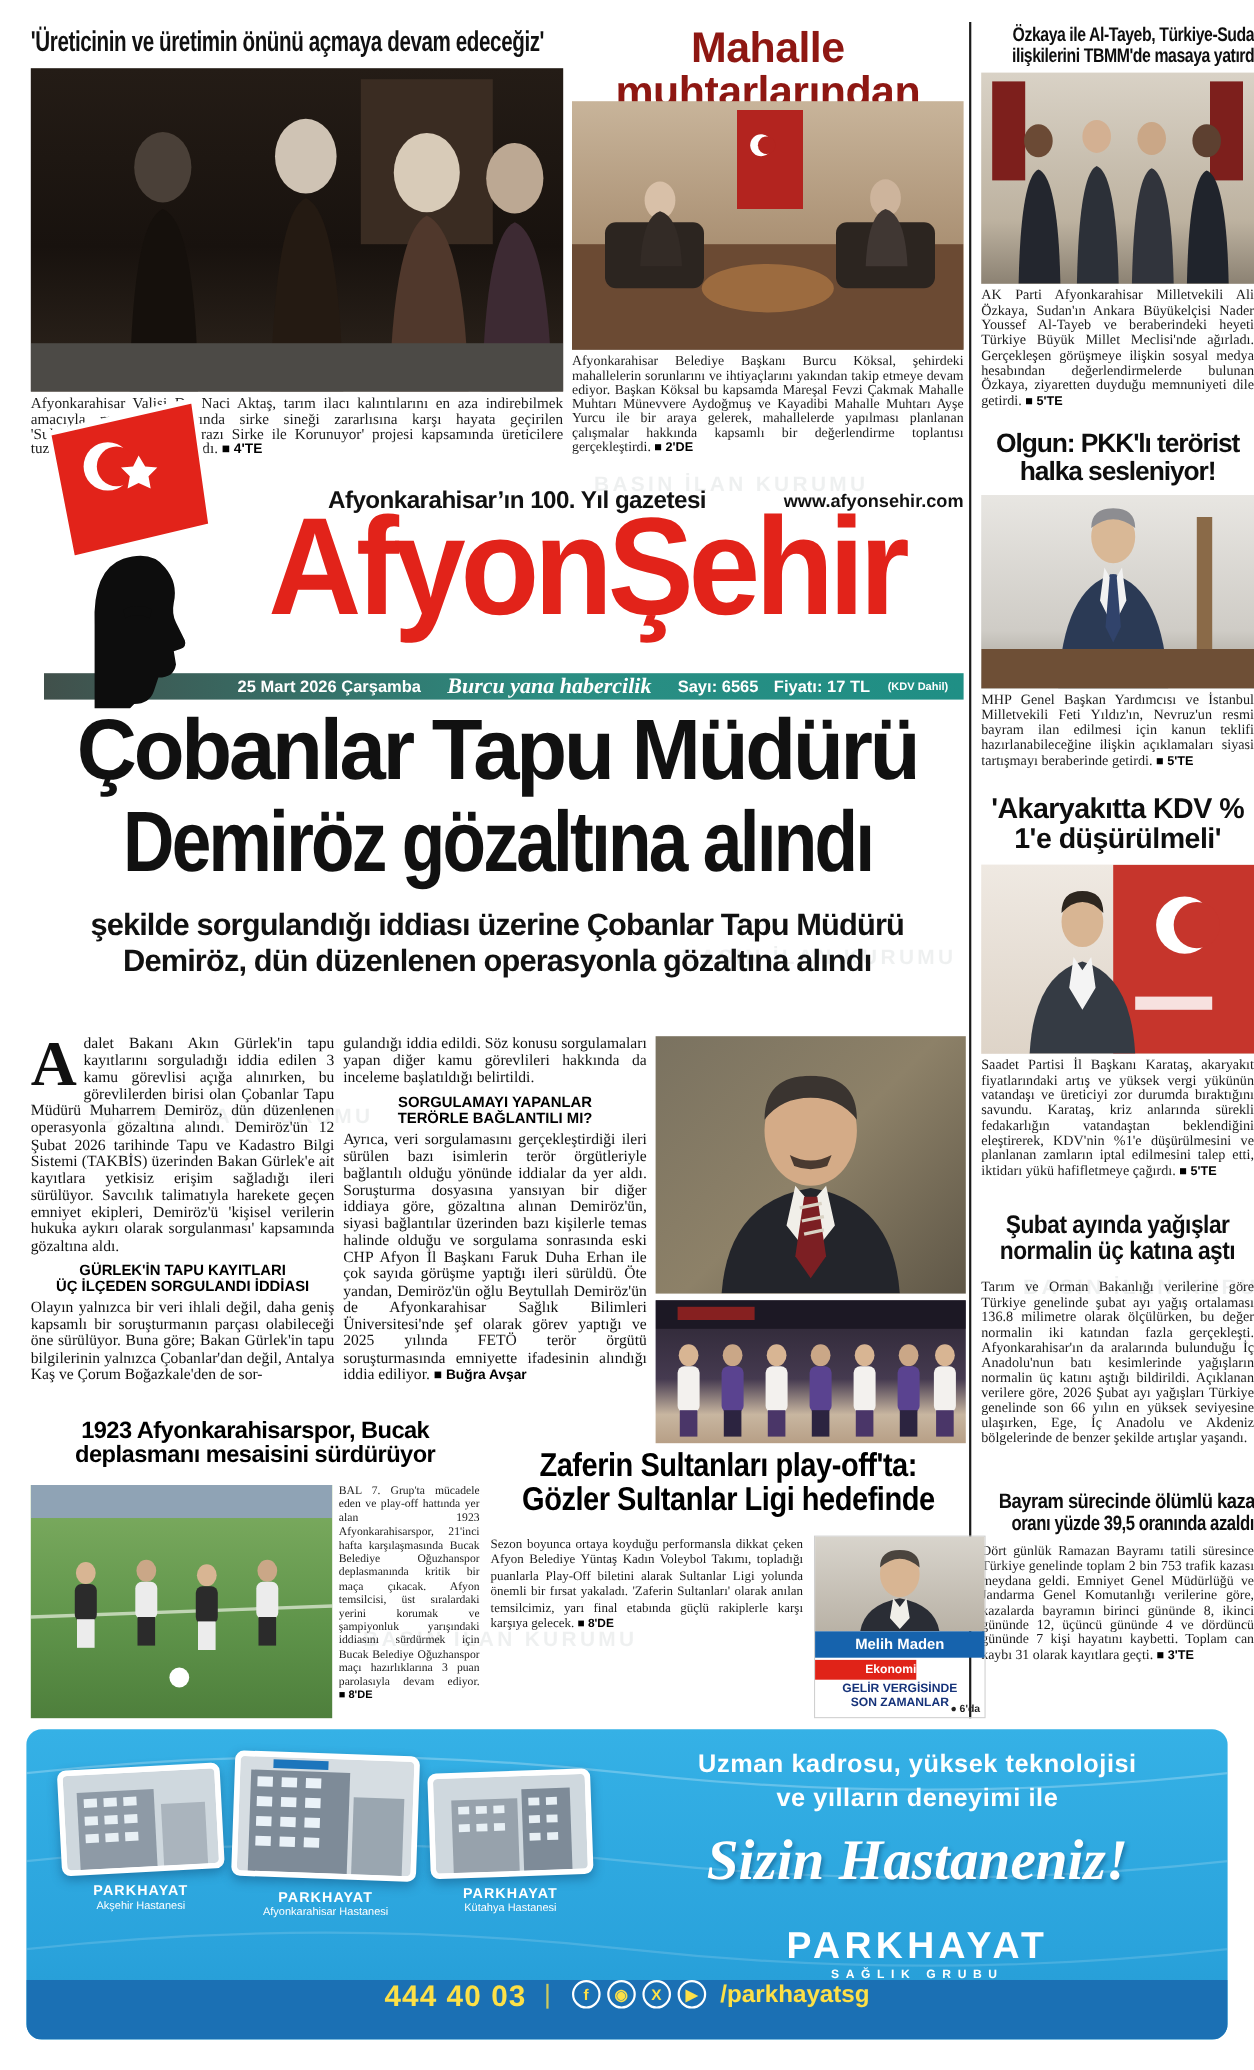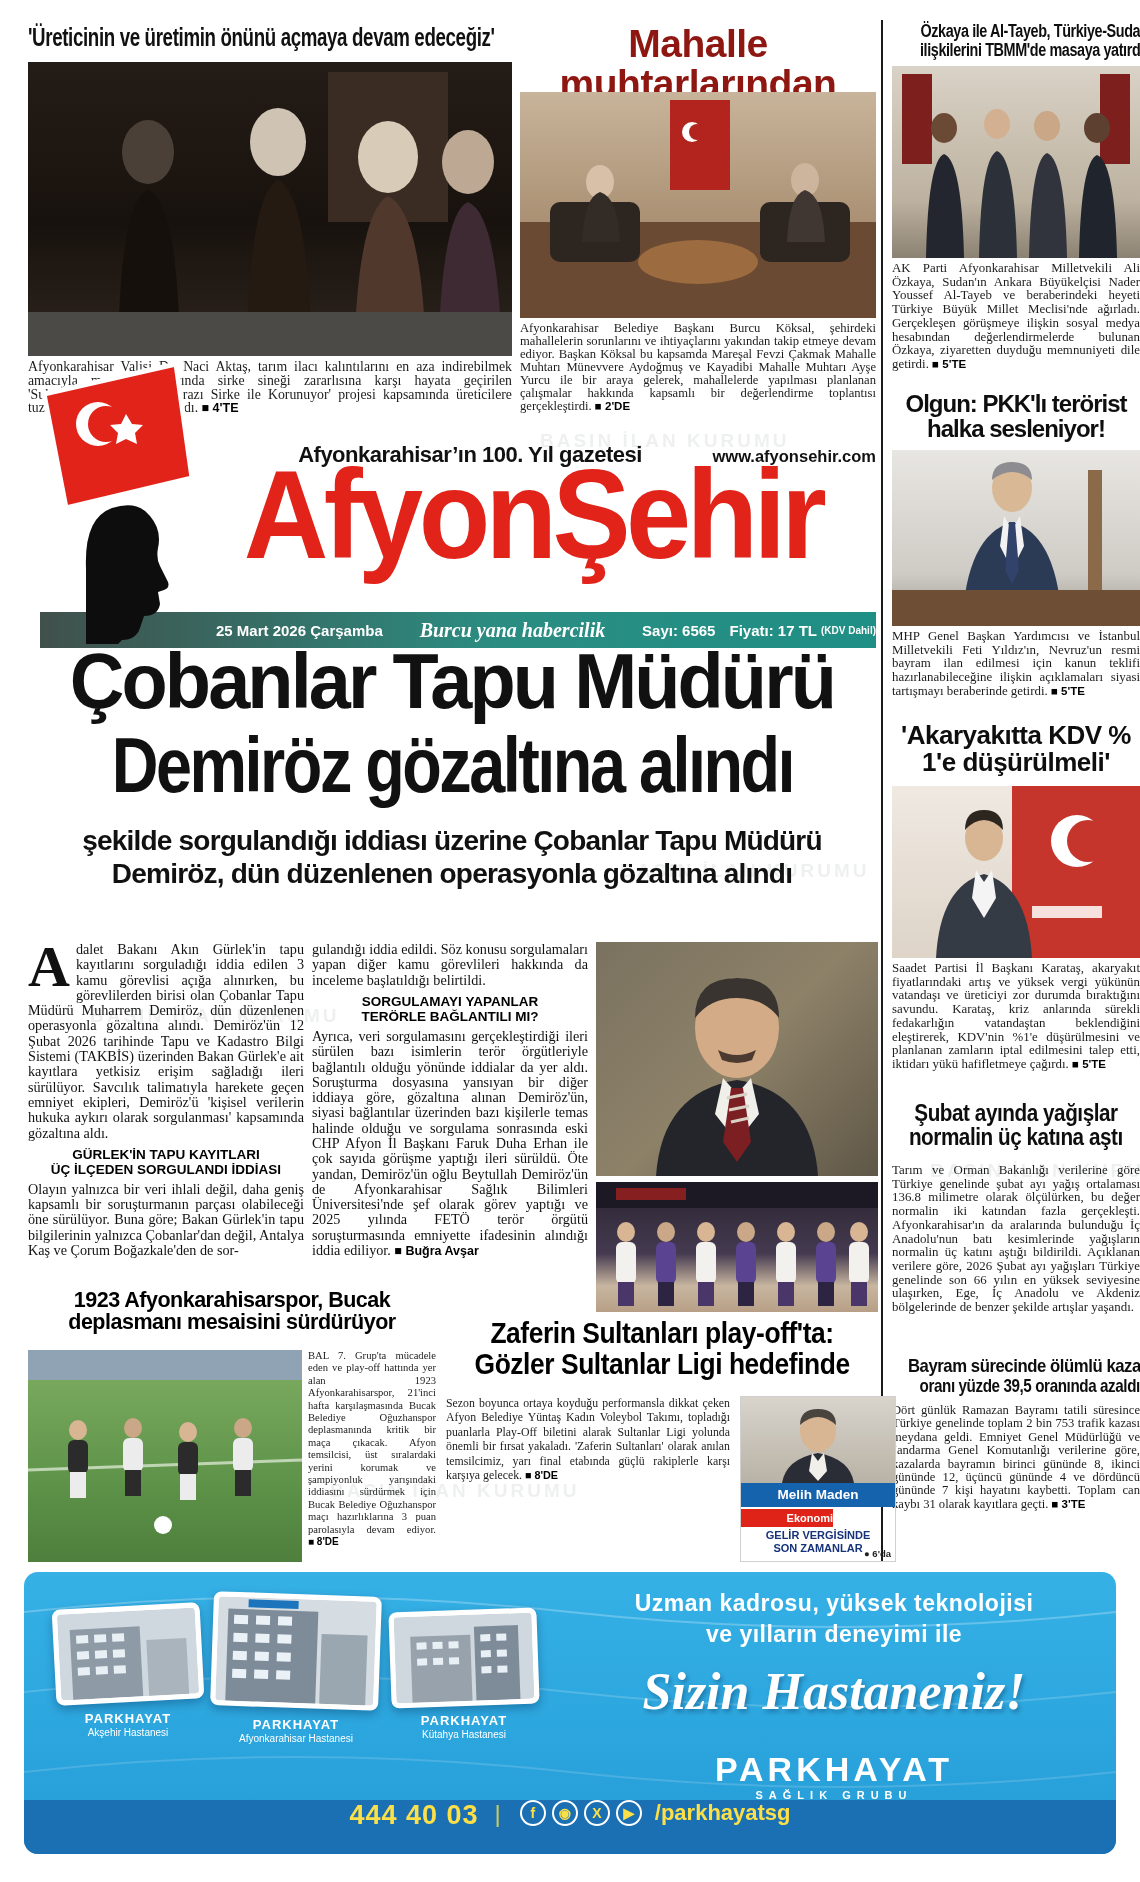--- a/index.html
+++ b/index.html
@@ -183,26 +183,26 @@
     <circle cx="72" cy="66" r="22" fill="#fff"></circle>
     <circle cx="80" cy="66" r="18" fill="#e2231a"></circle>
     <path d="M100 56 l6 10 11 1 -8 8 2 11 -11 -5 -10 5 2 -11 -8 -8 11 -1 Z" fill="#fff"></path>
     <path d="M60 286 L60 210 Q58 160 86 150 Q112 142 124 158 Q136 172 132 190 Q130 200 134 208 L142 224 Q144 230 138 232 L132 234 L134 246 Q132 258 118 258 L114 270 Q110 282 96 282 L92 286 Z" fill="#0d0d0d"></path>
     <path d="M86 196 Q100 190 112 196 L110 204 Q98 198 88 204 Z" fill="#0d0d0d"></path>
   </svg>
 </div>
 <div class="abs" style="left:190px;top:452px;width:686px;text-align:center">
   <span class="cond" style="font-size:126px;font-weight:800;line-height:1;letter-spacing:-5px;color:#e2231a;transform:scaleX(.93)">AfyonŞehir</span>
 </div>
-<div class="tealbar" style="left:40px;top:612px;width:836px;height:36px;padding:0 0 0 176px">
+<div class="tealbar" style="left:40px;top:612px;width:836px;height:24px;padding:0 14px 0 176px">
   <span style="font-size:15px;font-weight:700;white-space:nowrap">25 Mart 2026 Çarşamba</span>
   <span class="serif" style="flex:1;text-align:center;font-size:20px;font-style:italic;font-weight:700;white-space:nowrap">Burcu yana habercilik</span>
   <span style="font-size:15px;font-weight:700;white-space:nowrap;margin-right:14px">Sayı: 6565</span>
   <span style="font-size:15px;font-weight:700;white-space:nowrap">Fiyatı: 17 TL</span>
-  <span style="font-size:10px;font-weight:700;margin-left:4px">(KDV Dahil)</span>
+  <span style="font-size:10px;font-weight:700;margin-left:16px">(KDV Dahil)</span>
 </div>
 
 <div class="abs" style="left:28px;top:642px;width:848px;text-align:center">
   <span class="cond" style="font-size:78px;font-weight:800;line-height:1;letter-spacing:-3px;transform:scaleX(.97)">Çobanlar Tapu Müdürü</span>
 </div>
 <div class="abs" style="left:28px;top:726px;width:848px;text-align:center">
   <span class="cond" style="font-size:78px;font-weight:800;line-height:1;letter-spacing:-3px;transform:scaleX(.83)">Demiröz gözaltına alındı</span>
 </div>
 <div class="abs" style="left:28px;top:824px;width:848px;text-align:center;font-weight:800;font-size:28px;line-height:1.18;letter-spacing:-0.8px">
   <span style="display:block">şekilde sorgulandığı iddiası üzerine Çobanlar Tapu Müdürü</span>

